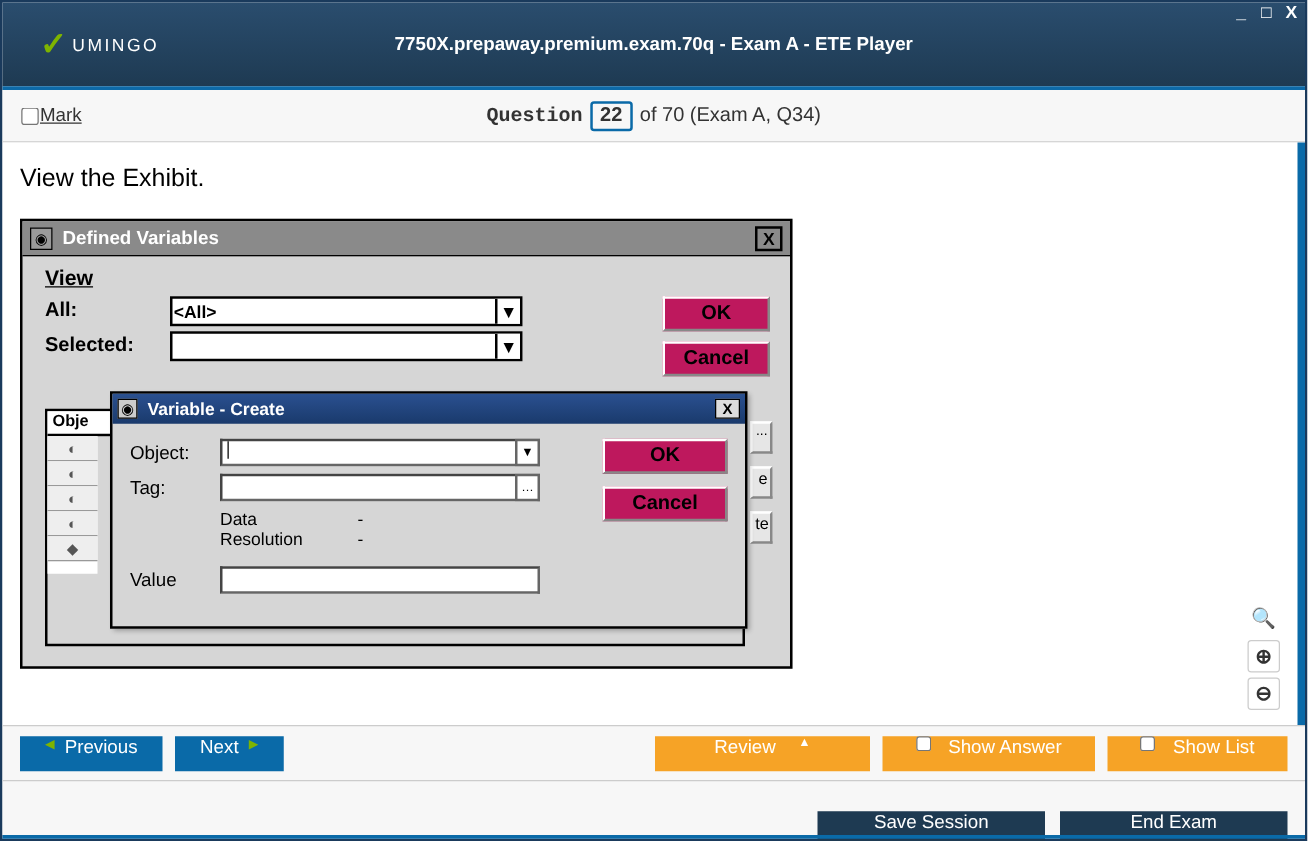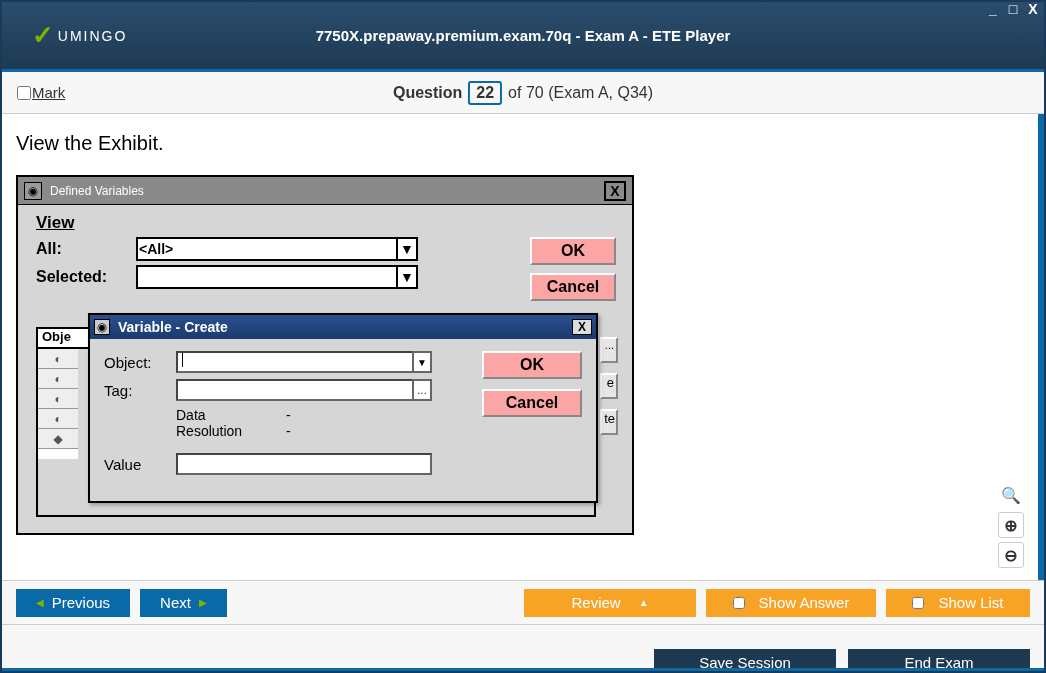--- a/index.html
+++ b/index.html
@@ -10,36 +10,36 @@
 .titlebar { background: linear-gradient(180deg, #2a4d6e 0%, #1e3a52 100%); height: 70px; display: flex; align-items: center; padding: 0 30px; position: relative; border-bottom: 3px solid #0d6aa8; }
 .logo { display: flex; align-items: center; gap: 4px; }
 .logo-check { color: #7eb400; font-size: 26px; font-weight: bold; }
 .logo-text { color: #fff; font-size: 14px; letter-spacing: 2px; font-weight: 500; }
 .app-title { position: absolute; left: 50%; transform: translateX(-50%); color: #fff; font-size: 15px; font-weight: 600; }
 .question-bar { background: #f7f7f7; border-bottom: 1px solid #ccc; height: 42px; display: flex; align-items: center; padding: 0 15px; position: relative; }
 .mark-wrap { display: flex; align-items: center; gap: 1px; }
 .mark-wrap input { width: 14px; height: 14px; }
 .mark-wrap label { text-decoration: underline; font-size: 15px; color: #333; }
 .question-info { position: absolute; left: 50%; transform: translateX(-50%); display: flex; align-items: center; gap: 6px; font-size: 16px; color: #333; }
-.question-info .bold { font-weight: 700; }
+.question-info .bold { font-weight: 700; font-family: Liberation Mono, monospace; }
 .qnum-box { border: 2px solid #0a6aa8; border-radius: 3px; padding: 1px 6px; font-weight: 700; }
 .content { flex: 1; background: #fff; position: relative; overflow: hidden; padding: 18px 14px; border-right: 6px solid #0a6aa8; }
 .prompt-text { font-size: 20px; color: #000; margin-bottom: 20px; }
 .exhibit { position: relative; width: 618px; height: 360px; background: #d6d6d6; border: 2px solid #000; }
 .exhibit-title { background: #8a8a8a; height: 28px; display: flex; align-items: center; padding: 0 6px; border-bottom: 1px solid #000; }
 .exhibit-icon { width: 18px; height: 18px; border: 1px solid #000; background: #9a9a9a; display: flex; align-items: center; justify-content: center; font-size: 12px; margin-right: 8px; }
-.exhibit-title-text { color: #fff; font-weight: 400; font-size: 12px; }
+.exhibit-title-text { color: #fff; font-weight: 700; font-size: 15px; }
 .exhibit-close { margin-left: auto; border: 2px solid #000; width: 22px; height: 20px; display: flex; align-items: center; justify-content: center; font-weight: 900; font-size: 14px; background: #8a8a8a; }
 .view-panel { position: absolute; top: 36px; left: 18px; }
 .view-label { font-weight: 900; font-size: 17px; text-decoration: underline; }
 .view-row { display: flex; align-items: center; margin-top: 4px; }
 .view-row .lab { width: 100px; font-weight: 900; font-size: 16px; }
 .combo { width: 282px; height: 24px; background: #fff; border: 2px solid #000; display: flex; align-items: center; padding: 0 1px; font-size: 14px; position: relative; }
 .combo .caret { position: absolute; right: 0; top: 0; width: 20px; height: 100%; border-left: 2px solid #000; background: #fff; display: flex; align-items: center; justify-content: center; }
-.btn-classic { width: 86px; height: 28px; background: #fca5a5; border: 2px solid #888; border-top-color: #fff; border-left-color: #fff; display: flex; align-items: center; justify-content: center; font-weight: 900; font-size: 16px; text-align: right; }
+.btn-classic { width: 86px; height: 28px; background: #be185d; border: 2px solid #888; border-top-color: #fff; border-left-color: #fff; display: flex; align-items: center; justify-content: center; font-weight: 900; font-size: 16px; text-align: right; }
 .btn-col { position: absolute; top: 60px; right: 16px; display: flex; flex-direction: column; gap: 8px; }
 .obj-panel { position: absolute; top: 150px; left: 18px; width: 560px; height: 190px; border: 2px solid #000; background: #d6d6d6; }
 .obj-head { background: #fff; border-bottom: 2px solid #000; height: 20px; font-size: 13px; font-weight: 700; padding: 0 4px; }
 .obj-list { background: #fff; width: 40px; height: 110px; margin: 0; border: 0; }
 .obj-list div { height: 20px; border-bottom: 1px solid #999; display: flex; align-items: center; justify-content: center; font-size: 12px; color: #555; background: #eee; }
 .small-btn-col { position: absolute; right: -24px; top: 8px; display: flex; flex-direction: column; gap: 10px; }
 .small-btn { width: 18px; height: 26px; background: #e6e6e6; border: 2px solid #888; border-top-color: #fff; border-left-color: #fff; }
 .dialog { position: absolute; top: 136px; left: 70px; width: 510px; background: #d6d6d6; border: 2px solid #000; z-index: 50; box-shadow: 2px 2px 4px rgba(0,0,0,0.3); }
 .dialog-title { background: linear-gradient(180deg, #2a5090 0%, #1a3a6c 100%); height: 24px; display: flex; align-items: center; padding: 0 4px; }
 .dialog-title .exhibit-icon { width: 16px; height: 16px; background: #ccc; }
@@ -50,21 +50,21 @@
 .form-row .flab { width: 72px; font-size: 15px; }
 .form-input { width: 256px; height: 22px; background: #fff; border: 2px solid #666; border-top-color: #444; border-left-color: #444; position: relative; padding: 0 4px; font-size: 13px; }
 .form-input .endcap { position: absolute; right: -2px; top: -2px; width: 20px; height: 22px; border: 2px solid #666; background: #fff; display: flex; align-items: center; justify-content: center; font-size: 10px; }
 .info-row { margin-left: 72px; font-size: 14px; display: flex; gap: 20px; }
 .info-row .k { width: 90px; }
 .dialog-btns { position: absolute; right: 14px; top: 12px; display: flex; flex-direction: column; gap: 10px; }
 .dialog-btns .btn-classic { width: 100px; }
 .side-tools { position: absolute; right: 14px; bottom: 12px; display: flex; flex-direction: column; gap: 4px; align-items: center; }
 .tool-btn { width: 26px; height: 26px; border: 1px solid #ccc; border-radius: 3px; background: #fff; display: flex; align-items: center; justify-content: center; font-size: 16px; color: #888; }
 .nav-bar { background: #f7f7f7; height: 44px; border-top: 1px solid #ccc; display: flex; align-items: center; padding: 0 14px; gap: 10px; }
-.nav-btn { height: 28px; border: none; padding: 0 20px; display: flex; align-items: center; justify-content: center; gap: 8px; font-size: 15px; color: #fff; cursor: pointer; }
+.nav-btn { height: 28px; border: none; padding: 0 20px; display: flex; align-items: flex-start; justify-content: center; gap: 8px; font-size: 15px; color: #fff; cursor: pointer; }
 .blue { background: #0a6aa8; }
 .orange { background: #f6a326; }
 .dark { background: #1e3a52; }
 .arrow-l::before { content: "◀"; color: #7eb400; font-size: 10px; }
 .arrow-r::after { content: "▶"; color: #7eb400; font-size: 10px; }
 .nav-btn .tri-up { margin-left: 10px; font-size: 10px; }
 .nav-btn input[type=checkbox] { width: 12px; height: 12px; margin-right: 6px; }
 .spacer { flex: 1; }
 .bottom-bar { background: #f7f7f7; height: 44px; border-top: 1px solid #ccc; display: flex; align-items: center; justify-content: flex-end; padding: 0 14px; gap: 12px; }
 .bottom-bar .nav-btn { width: 182px; justify-content: center; margin-top: 32px; }

